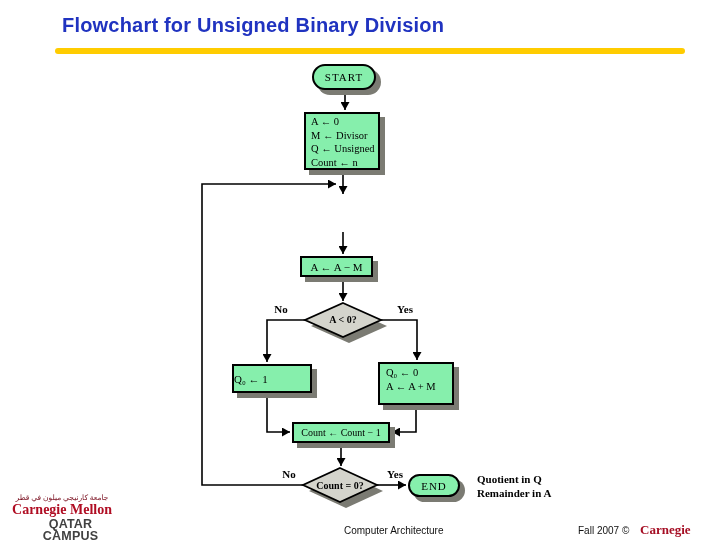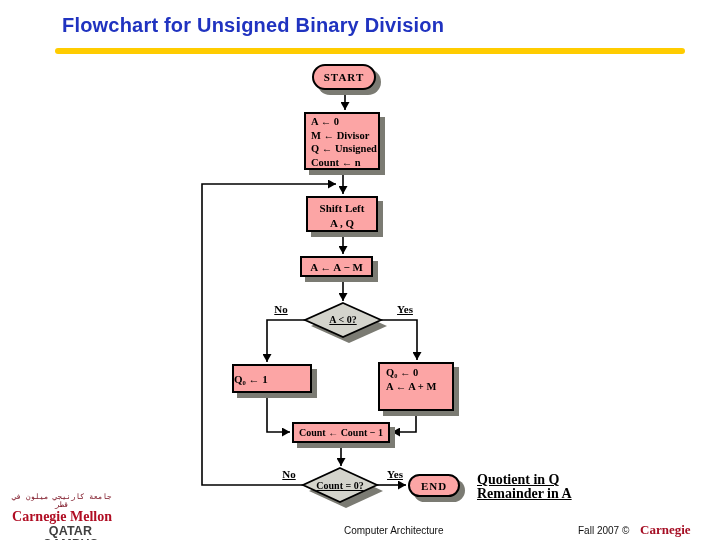--- a/index.html
+++ b/index.html
@@ -10,38 +10,38 @@
   .abs{position:absolute;}
   
   .title{
     left:62px;top:14px;width:640px;
     font-size:20px;font-weight:bold;color:#2033c0;letter-spacing:0.2px;
     font-family:"Liberation Sans","DejaVu Sans",sans-serif;
   }
   .rule{left:55px;top:48px;width:630px;height:6px;background:#ffcc00;border-radius:3px;}
   
   .shape{
-    position:absolute;background:#fca5a5;border:2px solid #000;
+    position:absolute;background:#86efac;border:2px solid #000;
     box-shadow:5px 5px 0 #7b7b73;box-sizing:border-box;
-    font-family:"Liberation Serif","DejaVu Serif",serif;font-weight:bold;color:#000;
+    font-family:"Liberation Serif","DejaVu Serif",serif;font-weight:normal;color:#000;
   }
   .stadium{border-radius:13px;}
   .center{display:flex;align-items:center;justify-content:center;}
   .fc-text{
     position:absolute;font-family:"Liberation Serif","DejaVu Serif",serif;
-    font-weight:bold;color:#000;text-decoration:underline;
+    font-weight:bold;color:#000;
   }
   .lines div{white-space:nowrap;}
   svg.connectors{position:absolute;left:0;top:0;width:720px;height:540px;}
   path.conn{stroke:#000;stroke-width:1.6;fill:none;}
   polygon.dmain{fill:#d4d4cc;stroke:#000;stroke-width:1.8;}
   polygon.dshadow{fill:#7b7b73;stroke:none;}
   
   .logo{left:6px;top:494px;width:112px;text-align:center;line-height:1;}
-  .logo .ar{font-size:7.5px;color:#7a1020;margin-bottom:1px;font-family:Liberation Mono, monospace;}
+  .logo .ar{font-size:7.5px;color:#7a1020;margin-bottom:1px;font-family:Liberation Serif, serif;}
   .logo .cm{font-size:14px;font-weight:bold;color:#b00d23;font-family:"Liberation Serif","DejaVu Serif",serif;margin-bottom:1px;}
   .logo .qc{font-size:12.5px;font-weight:bold;color:#414141;letter-spacing:0.2px;font-family:"Liberation Sans","DejaVu Sans",sans-serif;margin-left:17px;}
   .foot{font-size:10px;color:#111;top:525px;}
   .wordmark{top:522px;left:640px;font-size:13px;font-weight:bold;color:#a50d23;font-family:"Liberation Serif","DejaVu Serif",serif;}
 </style>
 </head>
 <body>
 
 <div class="slide">
 
@@ -76,55 +76,51 @@
     <span>START</span>
   </div>
 
   <div class="shape lines" style="left:304px;top:112px;width:76px;height:58px;font-size:10.5px;line-height:13.5px;padding:1px 8px 0 5px;">
     <div>A ← 0</div>
     <div>M ← Divisor</div>
     <div>Q ← Unsigned</div>
     <div>Count ← n</div>
   </div>
 
-  <div class="shape lines" style="left:306px;top:196px;width:72px;height:36px;font-size:11px;line-height:15px;padding-top:3px;text-align:center;">
-    <div>Shift Left</div>
-    <div>A , Q</div>
-  </div>
 
   <div class="shape center" style="left:300px;top:256px;width:73px;height:21px;font-size:11px;">
     <span>A ← A − M</span>
   </div>
 
   <div class="fc-text" style="left:307px;top:314px;width:72px;text-align:center;font-size:10px;">A &lt; 0?</div>
   <div class="fc-text" style="left:266px;top:303px;width:30px;text-align:center;font-size:11px;">No</div>
   <div class="fc-text" style="left:390px;top:303px;width:30px;text-align:center;font-size:11px;">Yes</div>
 
   <div class="shape" style="left:232px;top:364px;width:80px;height:29px;font-size:11px;line-height:26px;">
     <span>Q₀ ← 1</span>
   </div>
 
-  <div class="shape lines" style="left:378px;top:362px;width:76px;height:49px;font-size:10.5px;line-height:14px;padding:2px 0 0 6px;">
+  <div class="shape lines" style="left:378px;top:362px;width:76px;height:43px;font-size:10.5px;line-height:14px;padding:2px 0 0 6px;">
     <div>Q₀ ← 0</div>
     <div>A ← A + M</div>
   </div>
 
   <div class="shape center" style="left:292px;top:422px;width:98px;height:21px;font-size:10px;">
     <span>Count ← Count − 1</span>
   </div>
 
   <div class="fc-text" style="left:303px;top:480px;width:74px;text-align:center;font-size:10px;">Count = 0?</div>
   <div class="fc-text" style="left:274px;top:468px;width:30px;text-align:center;font-size:11px;">No</div>
   <div class="fc-text" style="left:382px;top:468px;width:26px;text-align:center;font-size:11px;">Yes</div>
 
   <div class="shape stadium center" style="left:408px;top:474px;width:52px;height:23px;font-size:11px;letter-spacing:1px;">
     <span>END</span>
   </div>
 
-  <div class="fc-text lines" style="left:477px;top:473px;font-size:14px;line-height:13.5px;">
+  <div class="fc-text lines" style="left:477px;top:473px;font-size:11px;line-height:13.5px;">
     <div>Quotient in Q</div>
     <div>Remainder in A</div>
   </div>
 
   <div class="abs logo">
     <div class="ar">جامعة كارنيجي ميلون في قطر</div>
     <div class="cm">Carnegie Mellon</div>
     <div class="qc">QATAR CAMPUS</div>
   </div>
   <div class="abs foot" style="left:344px;">Computer Architecture</div>

